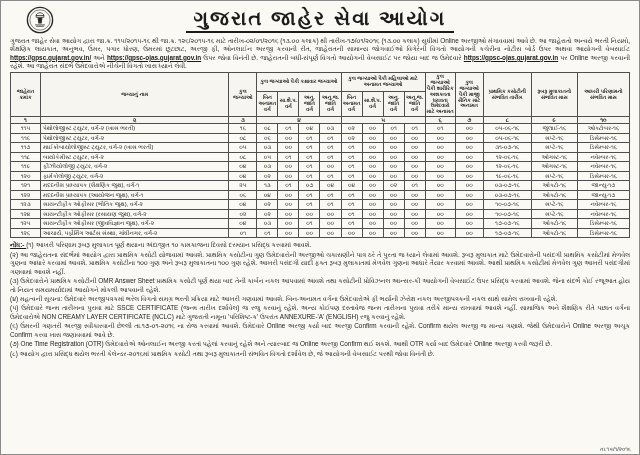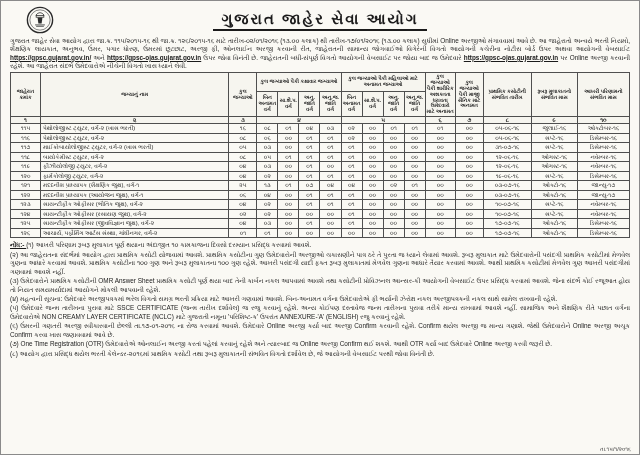--- a/index.html
+++ b/index.html
@@ -5,21 +5,21 @@
   html,body{margin:0;padding:0;background:#c9c9c9;font-family:"Liberation Sans",sans-serif;}
   .page{
     width:640px;height:455px;box-sizing:border-box;margin:0 auto;
     background:#faf9f4;border:1px solid #8a8a8a;
     padding:4px 9px 2px 9px;color:#1b1b1b;position:relative;overflow:hidden;
   }
   
   .header{position:relative;height:30px;display:flex;align-items:center;justify-content:center;}
   .emblem{position:absolute;left:16px;top:1px;width:28px;height:28px;}
   .title{
-    margin:0;font-size:15px;font-weight:bold;letter-spacing:2px;
+    margin:0;font-size:20px;font-weight:bold;letter-spacing:2px;
     border-bottom:2px solid #1b1b1b;padding:0 8px 1px 8px;text-align:right;
   }
   
   .intro{font-size:6.4px;line-height:1.3;text-align:justify;margin:2px 0 2px 0;}
   .url{font-weight:bold;text-decoration:underline;}
   
   table{width:100%;border-collapse:collapse;table-layout:fixed;margin-top:1px;}
   th,td{
     border:1px solid #4f4f4f;text-align:center;vertical-align:middle;
     font-size:5.8px;line-height:1.12;padding:1px 1px;overflow:hidden;word-wrap:break-word;

